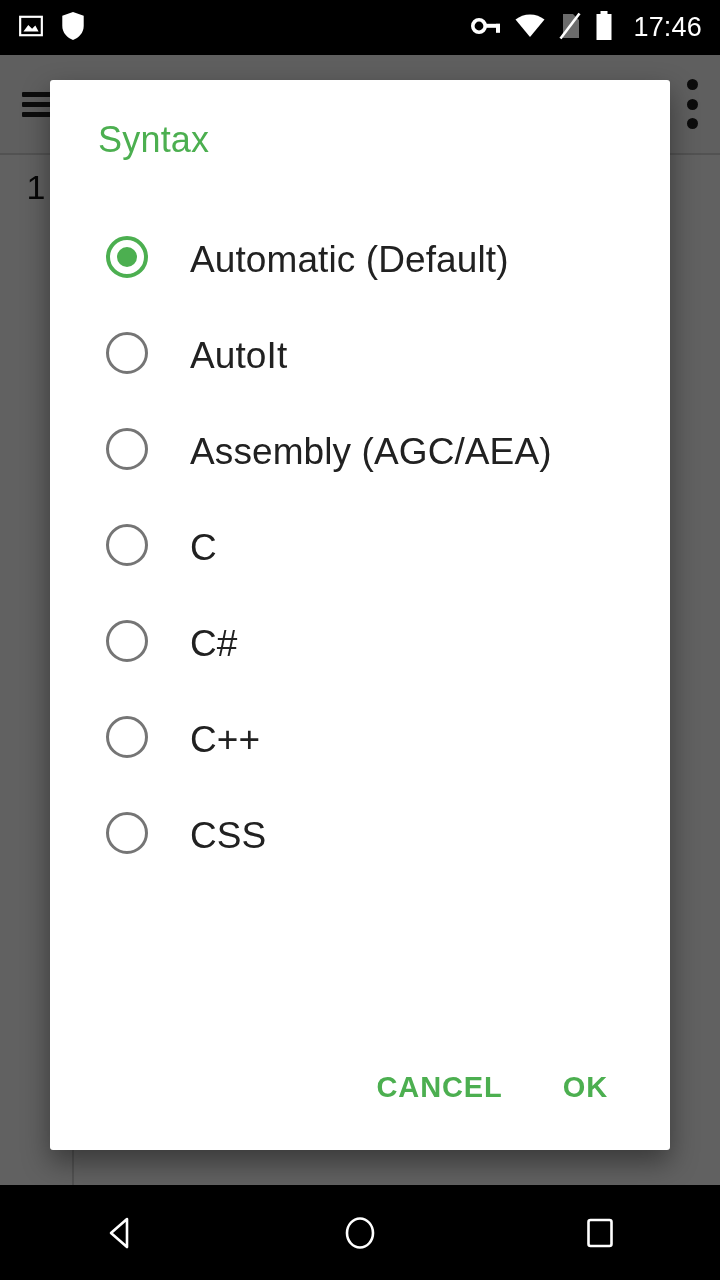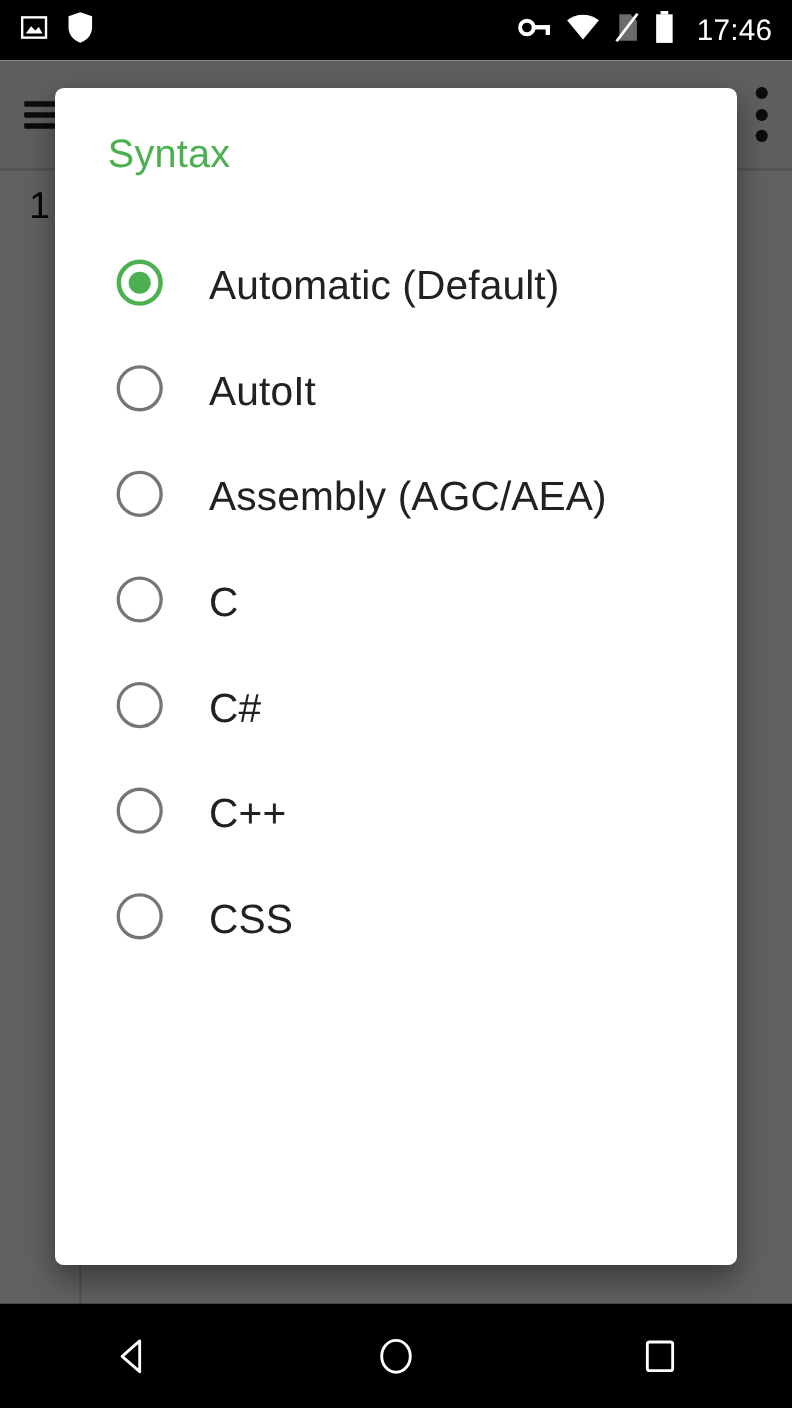--- a/index.html
+++ b/index.html
@@ -9,21 +9,21 @@
     height: 1280px;
     overflow: hidden;
     background: #000;
     font-family: "Liberation Sans", sans-serif;
   }
 
   #screen {
     position: relative;
     width: 720px;
     height: 1280px;
-    background: #15803d;
+    background: #ffffff;
   }
 
   
   #status-bar {
     position: absolute;
     top: 0; left: 0;
     width: 720px; height: 55px;
     background: #000;
     display: flex;
     align-items: center;
@@ -109,21 +109,21 @@
   }
 
   
   #dialog {
     position: absolute;
     left: 50px;
     top: 80px;
     width: 620px;
     height: 1070px;
     background: #ffffff;
-    border-radius: 8px;
+    border-radius: 3px;
     box-shadow: 0 12px 28px rgba(0,0,0,0.42);
     display: flex;
     flex-direction: column;
     overflow: hidden;
   }
 
   #dialog-title {
     color: #4CAF50;
     font-size: 36px;
     font-weight: 400;
@@ -308,20 +308,24 @@
         <div class="option-row">
           <span class="radio off"></span>
           <span class="option-label">C++</span>
         </div>
         <div class="option-row">
           <span class="radio off"></span>
           <span class="option-label">CSS</span>
         </div>
       </div>
 
+    <div id="dialog-actions">
+      <button class="action-btn">CANCEL</button>
+      <button class="action-btn">OK</button>
+    </div>
   </div>
 
   <div id="nav-bar">
     <span class="nav-btn">
       <svg width="40" height="40" viewBox="0 0 40 40">
         <path d="M27 6 L11 20 L27 34 Z" fill="none" stroke="#fff" stroke-width="2.6" stroke-linejoin="round"></path>
       </svg>
     </span>
     <span class="nav-btn">
       <svg width="40" height="40" viewBox="0 0 40 40">

